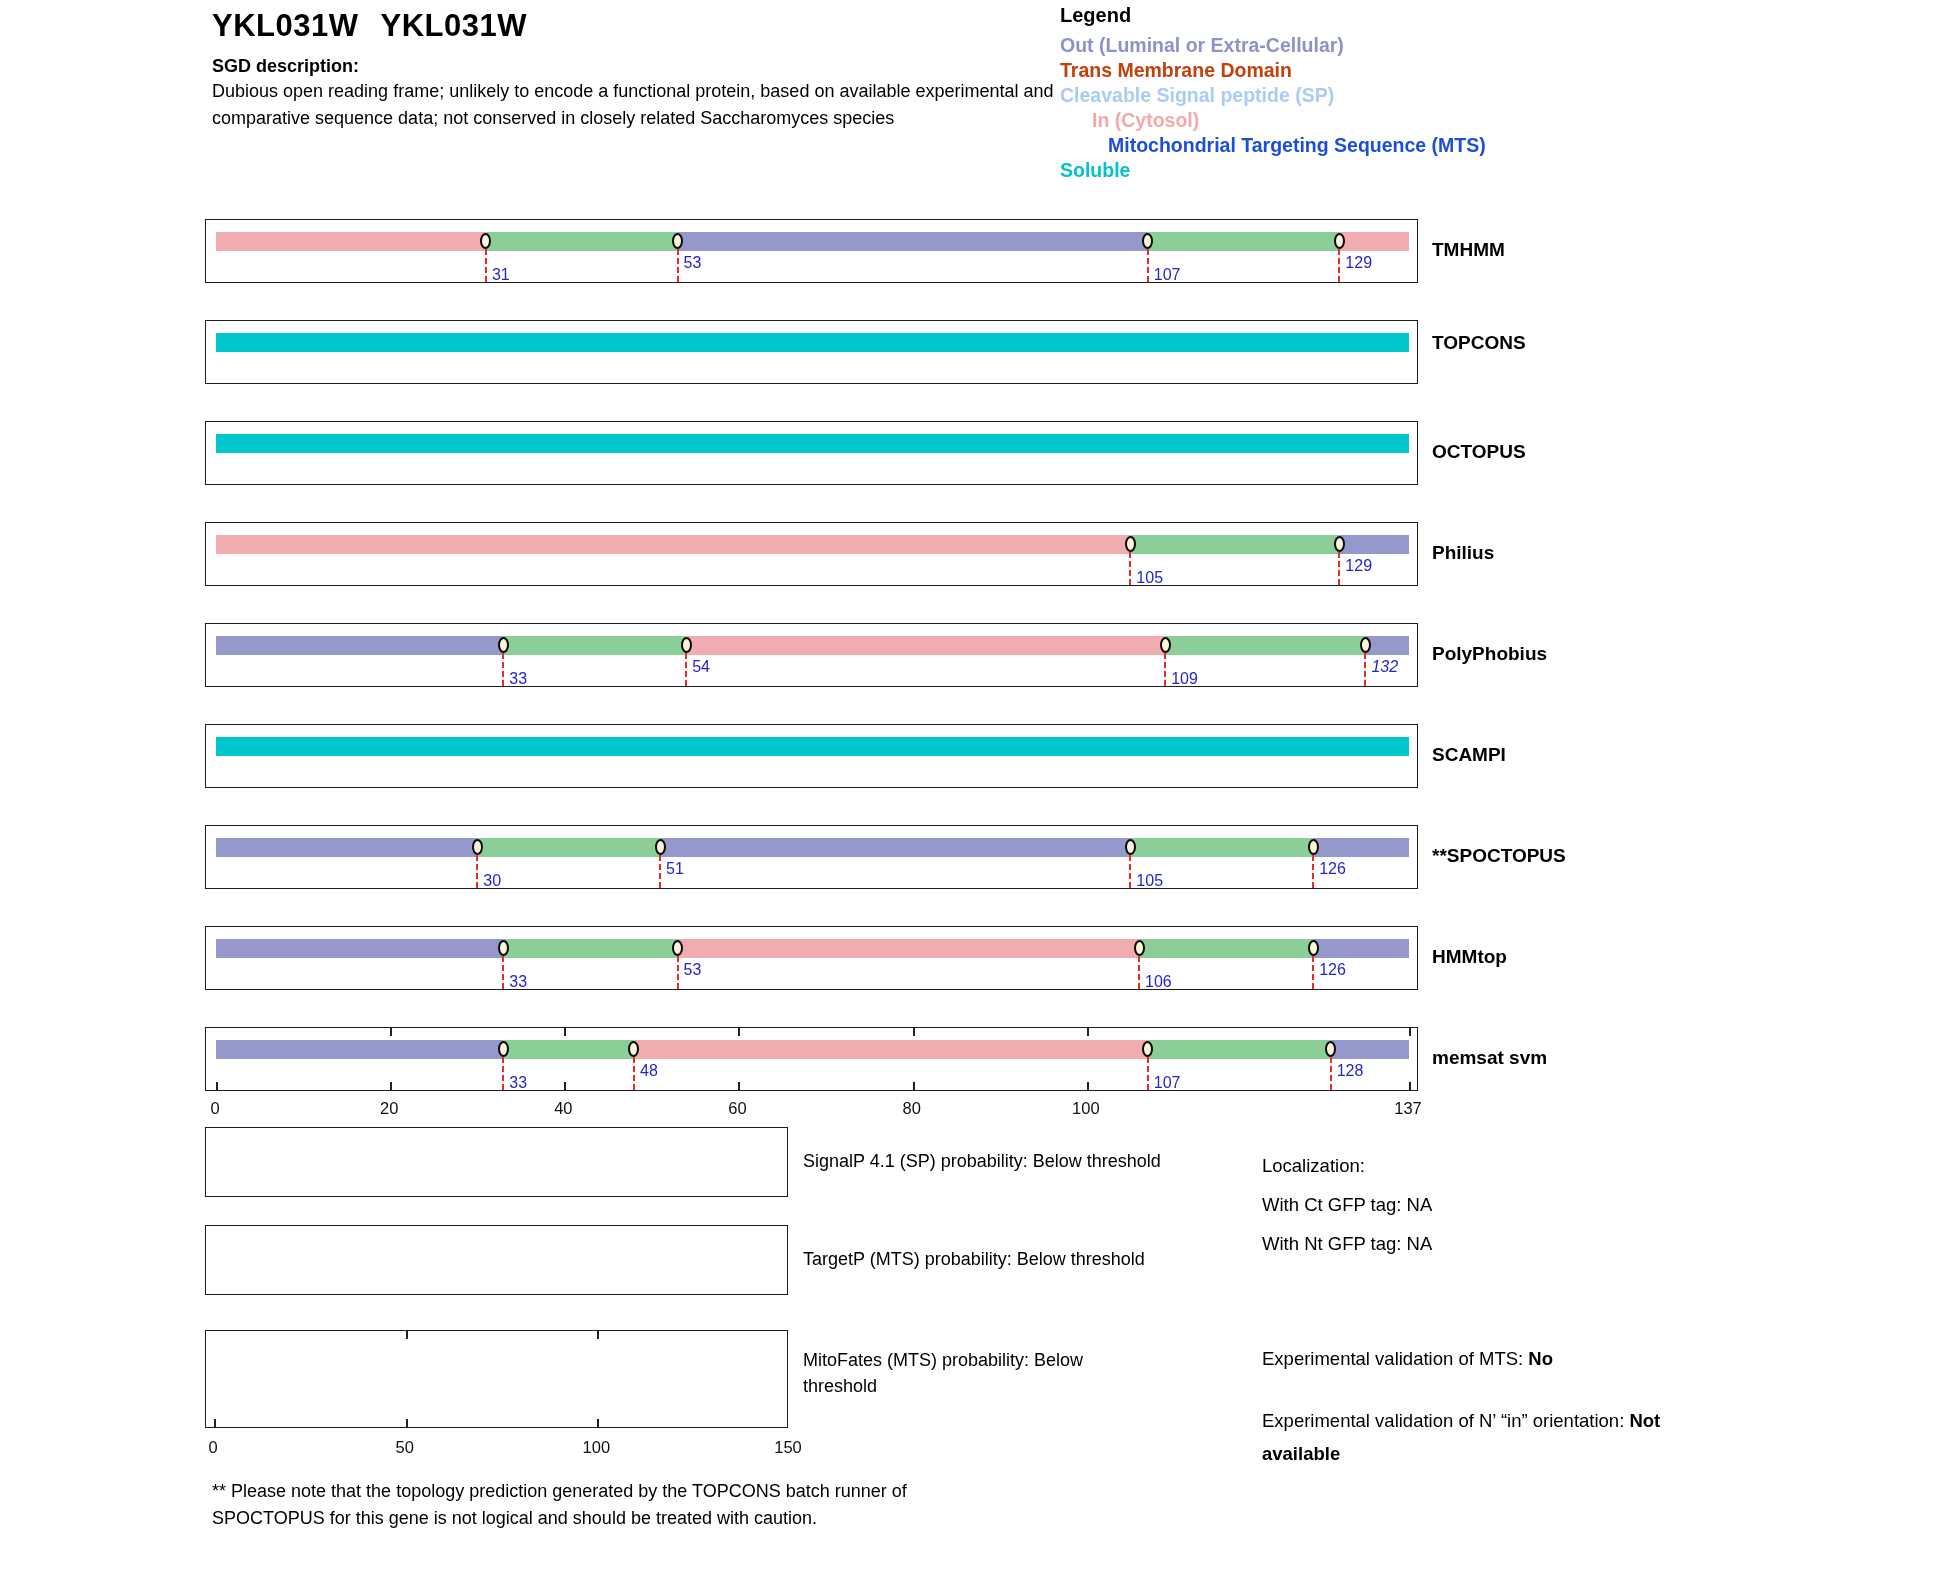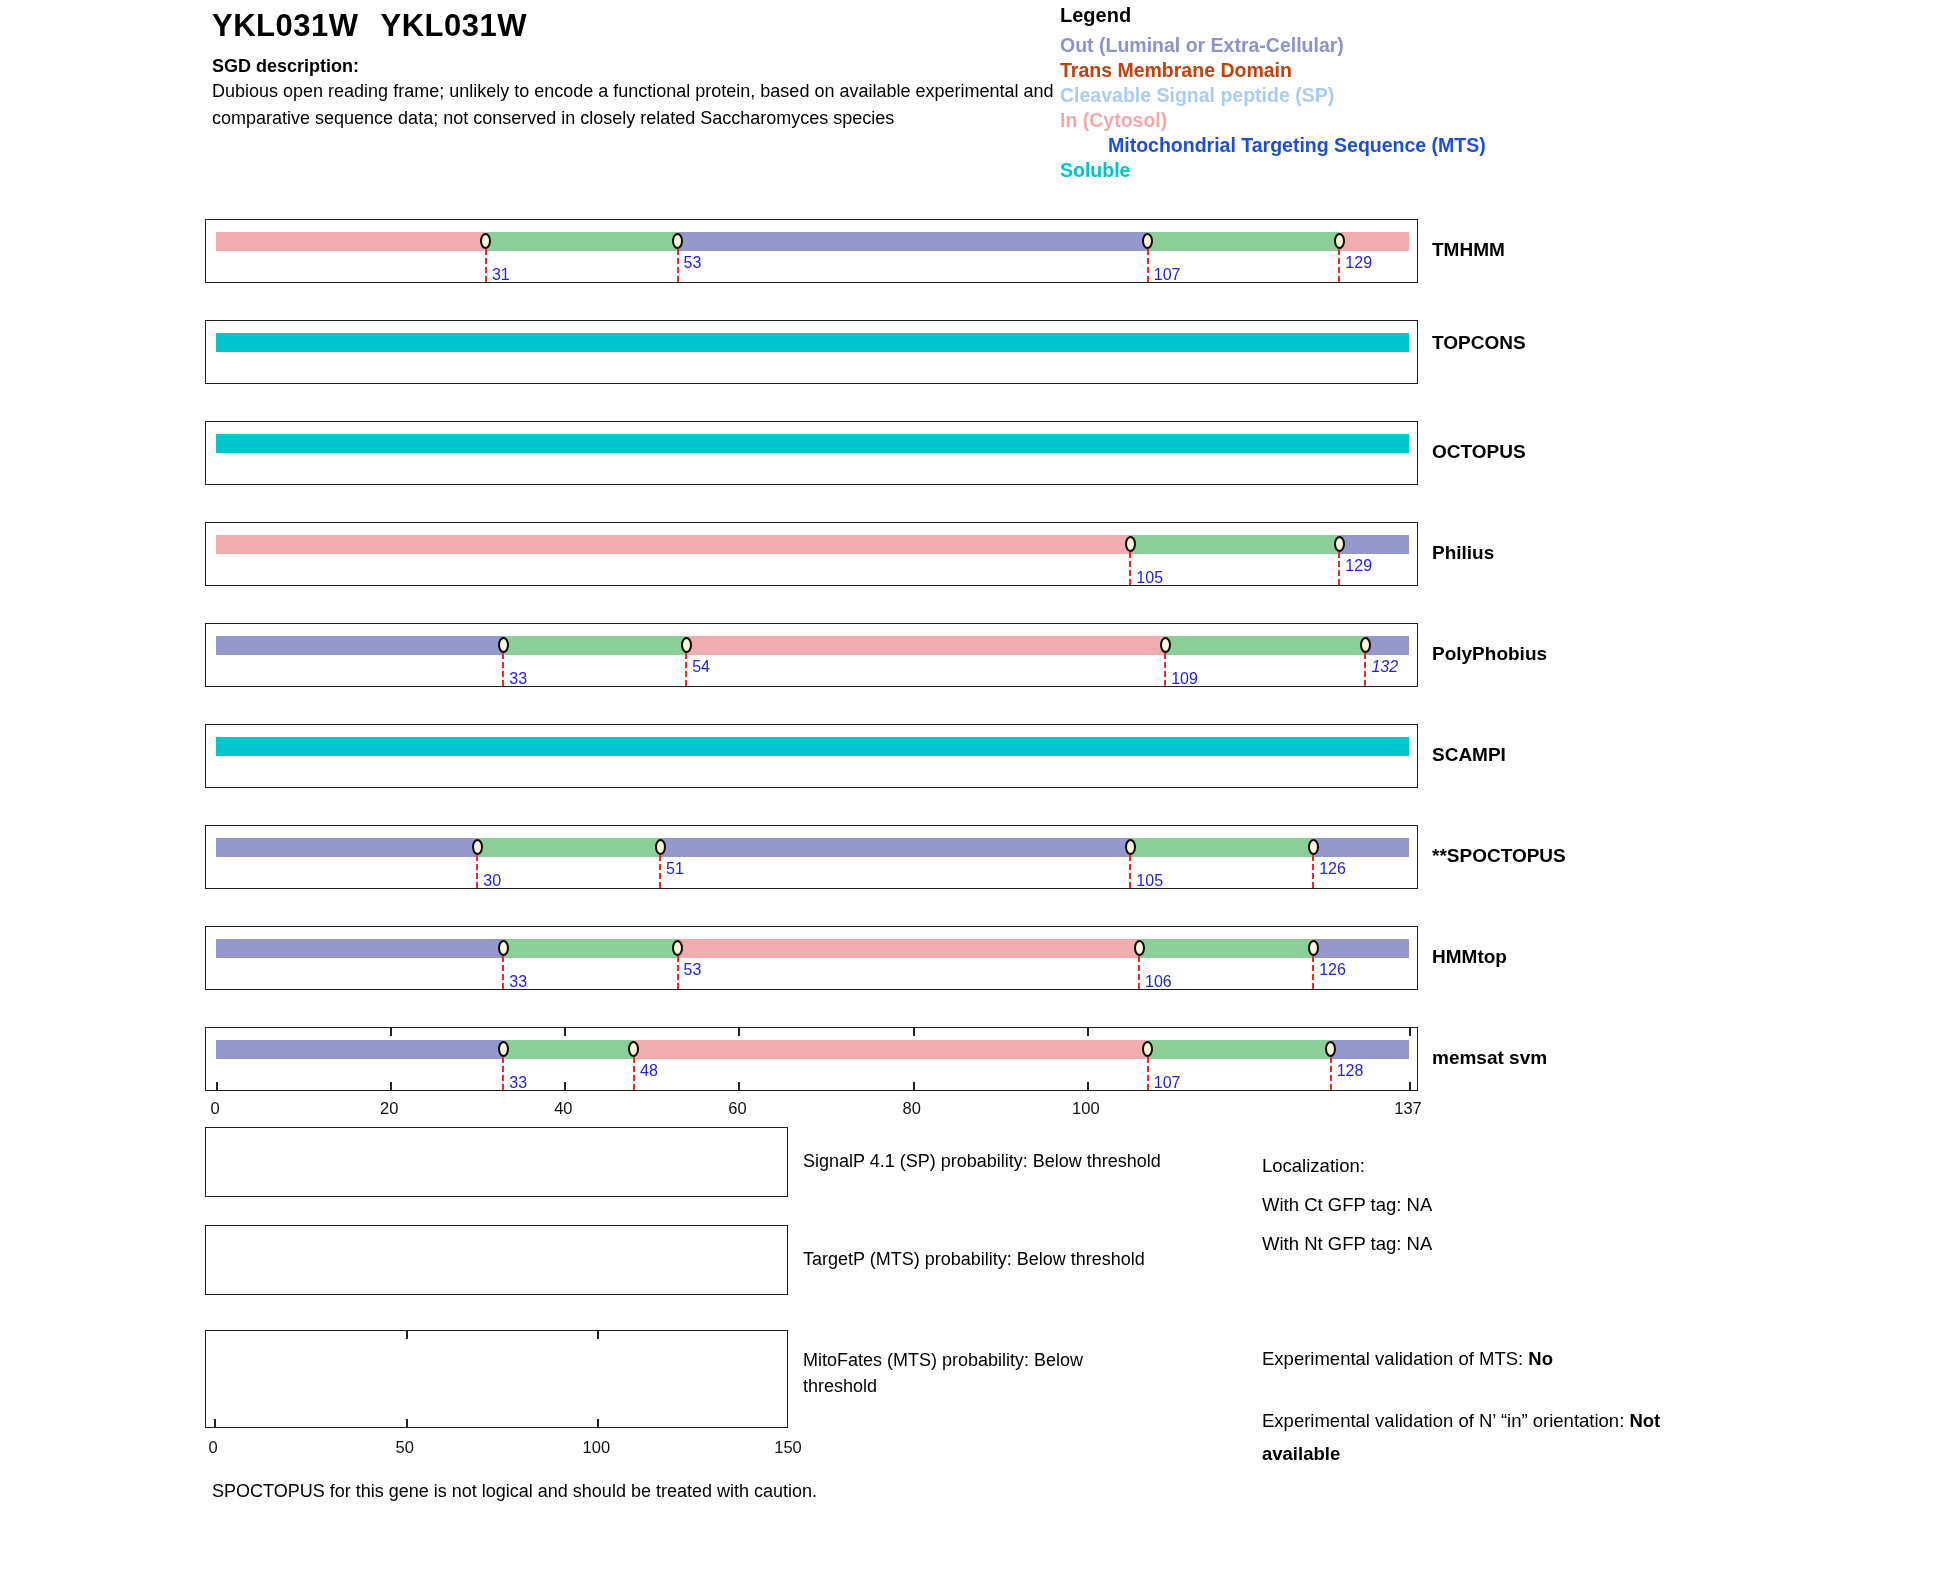--- a/index.html
+++ b/index.html
@@ -43,21 +43,21 @@
     <div>Dubious open reading frame; unlikely to encode a functional protein, based on available experimental and</div>
     <div>comparative sequence data; not conserved in closely related Saccharomyces species</div>
   </div>
 
   <div class="abs legend">
     <div class="legend-title">Legend</div>
     <div id="legend-items">
         <div class="legend-item" style="color: rgb(143, 146, 199);">Out (Luminal or Extra-Cellular)</div>
         <div class="legend-item" style="color: #c2410c;">Trans Membrane Domain</div>
         <div class="legend-item" style="color: rgb(170, 204, 242);">Cleavable Signal peptide (SP)</div>
-        <div class="legend-item" style="color: rgb(242, 169, 169);">In (Cytosol)</div>
+        <div class="legend-item" style="color: rgb(242, 169, 169); margin-left: 32px;">In (Cytosol)</div>
         <div class="legend-item" style="color: #1d4ed8; margin-left: 48px;">Mitochondrial Targeting Sequence (MTS)</div>
         <div class="legend-item" style="color: rgb(0, 196, 202);">Soluble</div>
       </div>
   </div>
 
   <div id="tracks">
       <div class="track-box" style="top: 219px;">
         <div class="seg" style="left: 10px; width: 269.949px; background: rgb(241, 172, 175);"></div>
         <div class="seg" style="left: 279.949px; width: 191.577px; background: rgb(140, 206, 152);"></div>
         <div class="seg" style="left: 471.526px; width: 470.234px; background: rgb(149, 152, 203);"></div>
@@ -230,16 +230,17 @@
   <div class="abs loc-line" style="top:1194px">With Ct GFP tag: NA</div>
   <div class="abs loc-line" style="top:1233px">With Nt GFP tag: NA</div>
   <div class="abs loc-line" style="top:1348px">
     <span>Experimental validation of MTS: </span><b>No</b>
   </div>
   <div class="abs loc-line" style="top:1404px;width:452px;line-height:33px">
     <span>Experimental validation of N’ “in” orientation: </span><b>Not available</b>
   </div>
 
   <div class="abs footnote">
+    <div>** Please note that the topology prediction generated by the TOPCONS batch runner of</div>
     <div>SPOCTOPUS for this gene is not logical and should be treated with caution.</div>
   </div>
 
 </div>
 
 </body></html>

